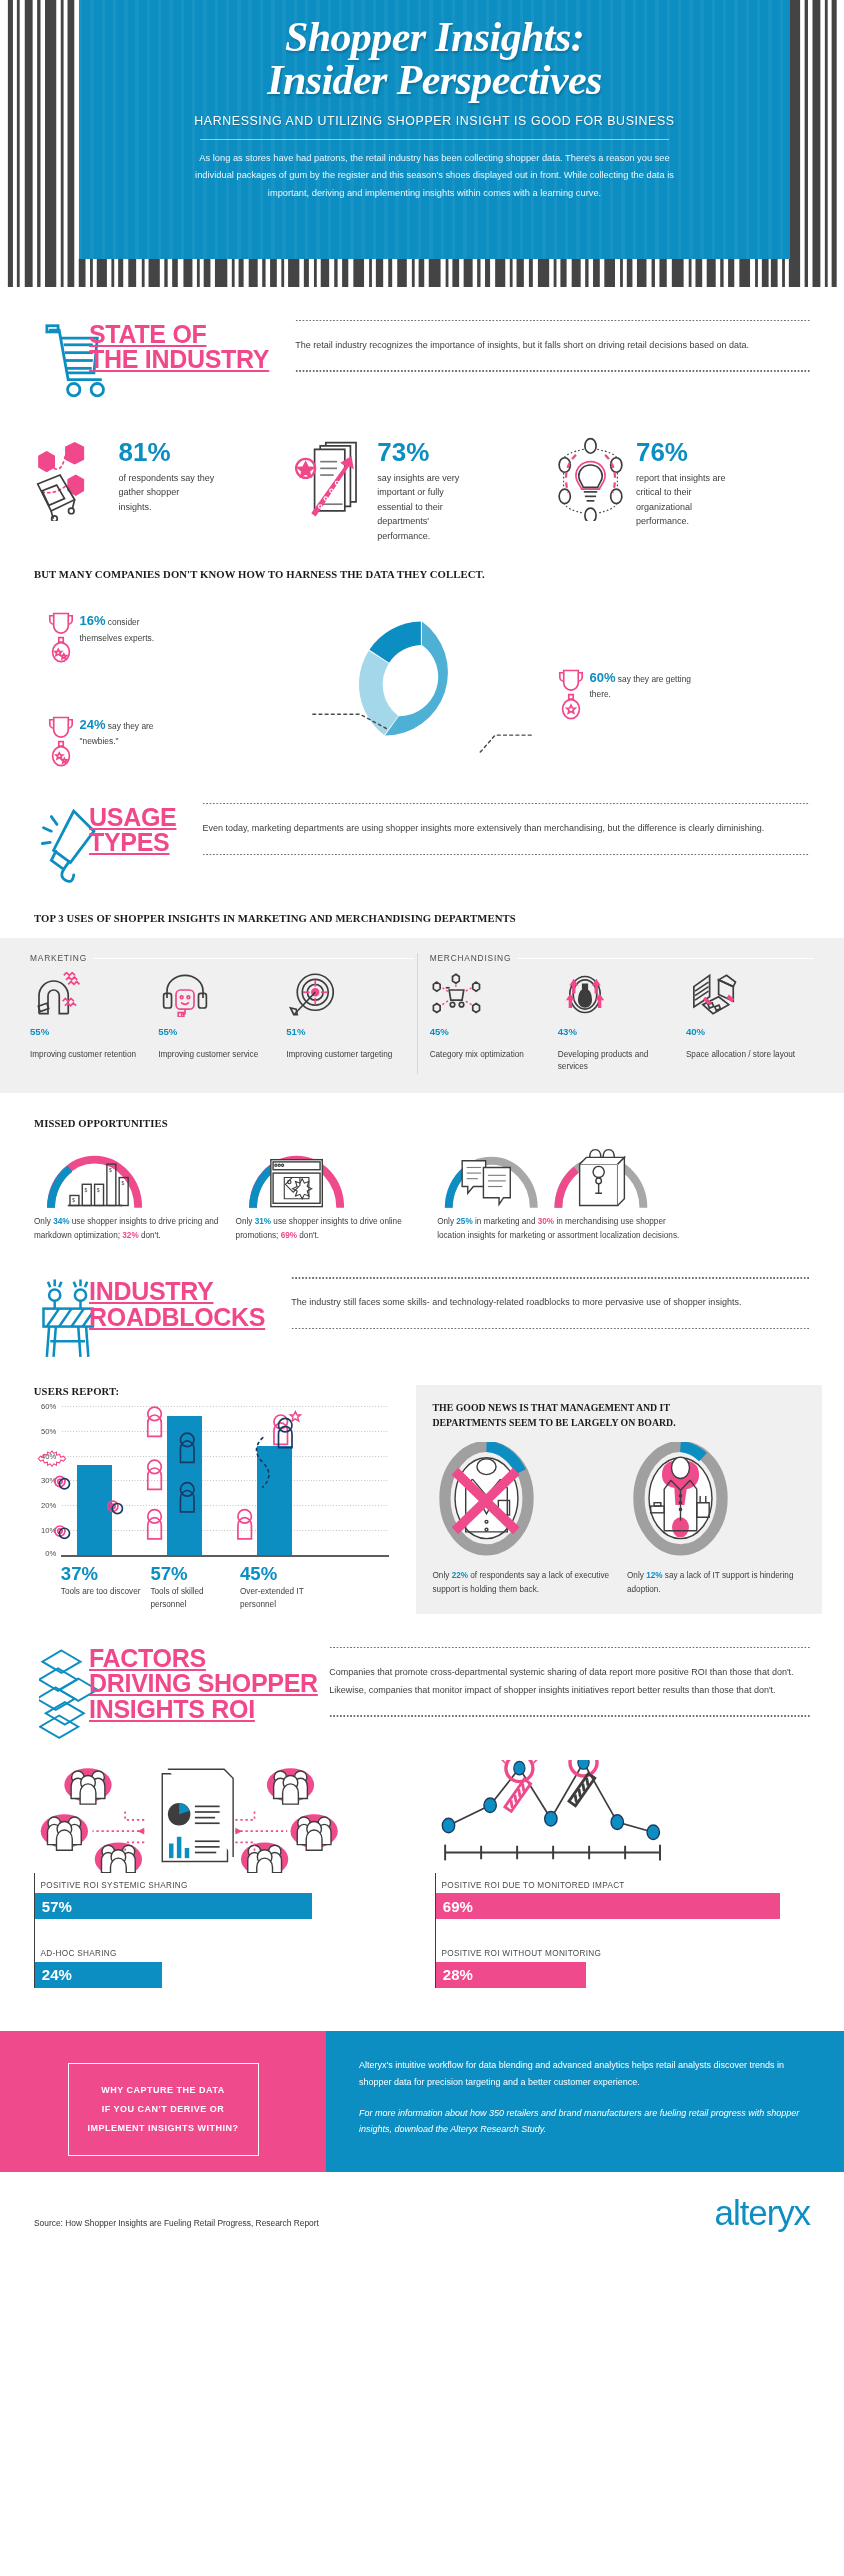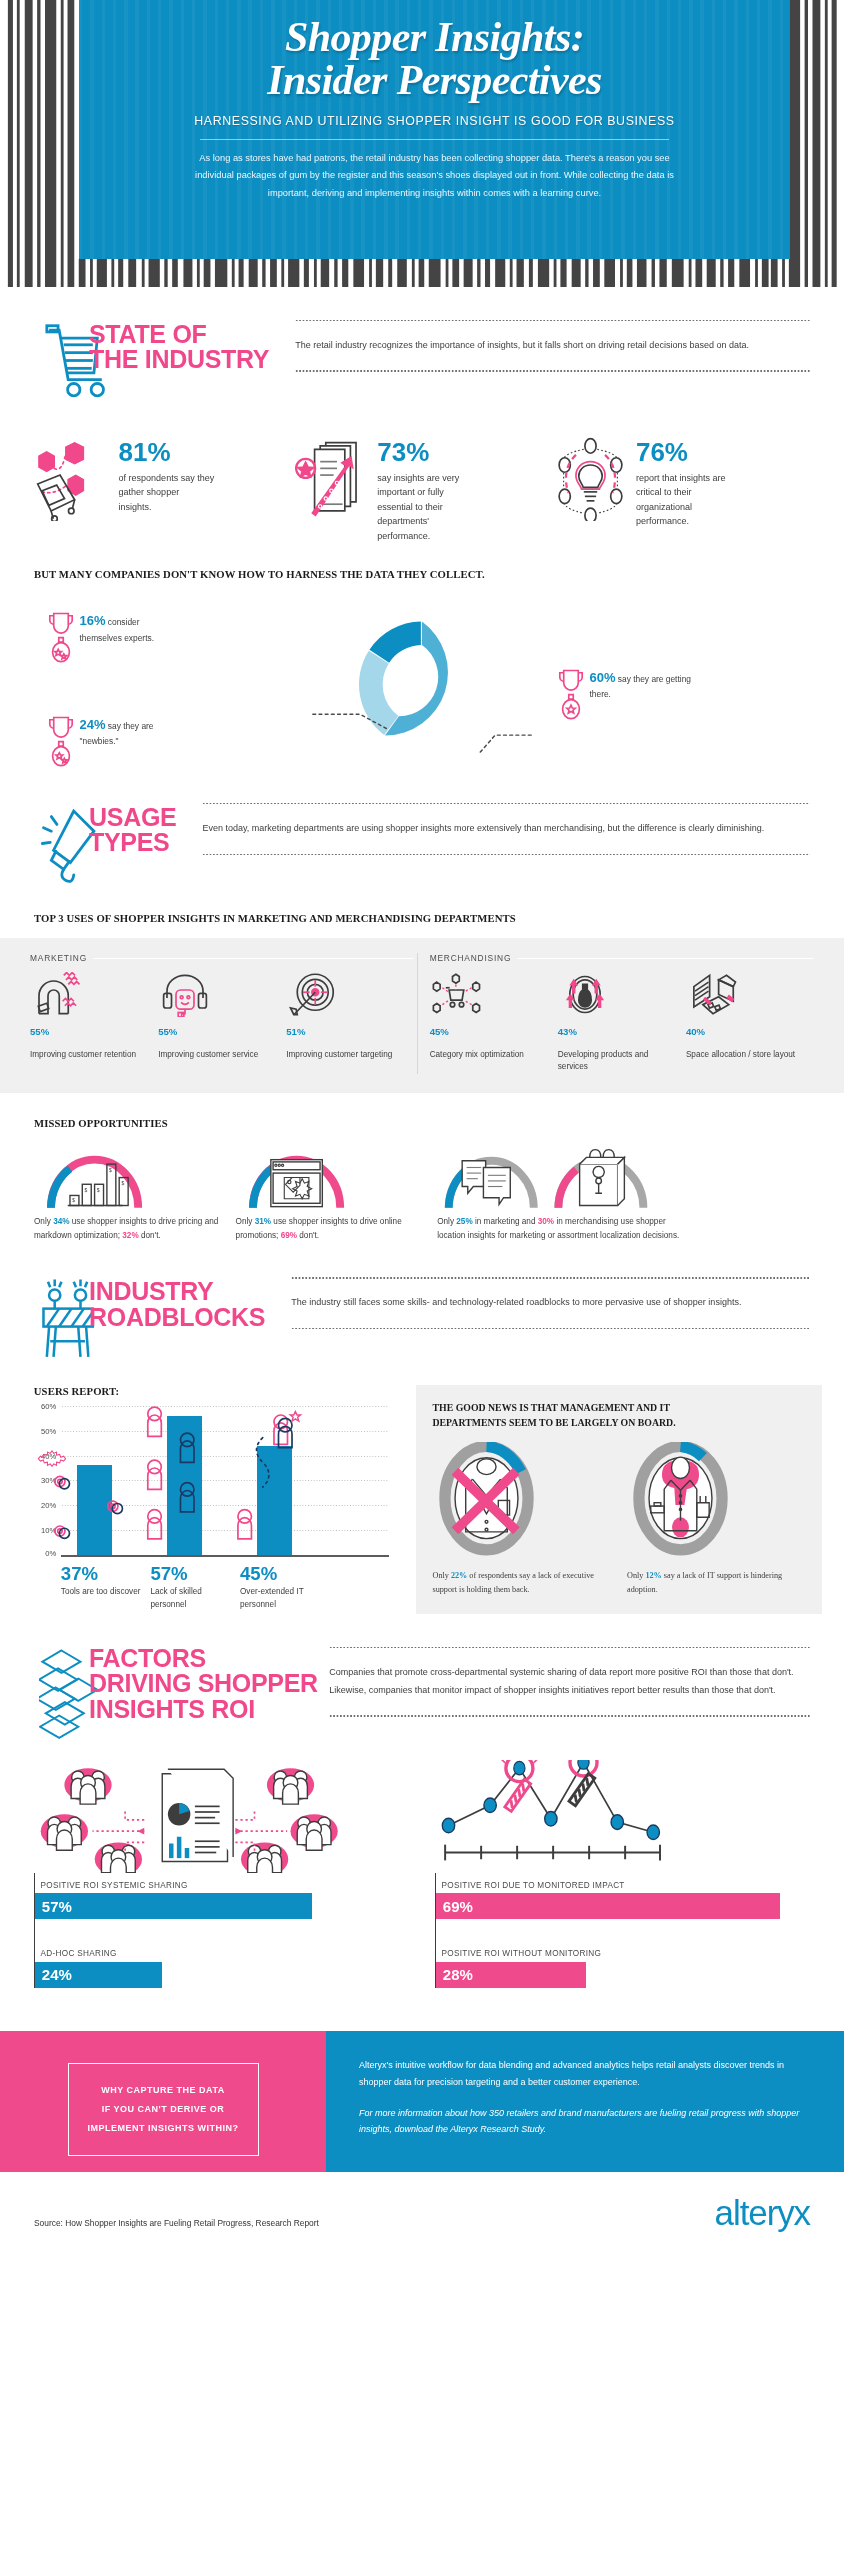--- a/index.html
+++ b/index.html
@@ -32,21 +32,21 @@
     letter-spacing:0.6px; text-shadow:0.6px 0.6px 1.1px rgba(0,0,0,0.2);
   }
   .hero-rule { margin:11.3px auto 10px auto; width:92%; height:1.1px; background:rgba(255,255,255,0.55); }
   .hero-body { color:#eaf6fc; font-size:9.3px; line-height:1.85; padding:0 3.4px; }
 
   
   .sec-head { position:relative; display:flex; align-items:flex-start; }
   .sec-icon { width:84px; flex:0 0 84px; display:flex; justify-content:center; padding-top:2.3px; }
   .sec-title {
     color:#f0488b; font-weight:bold; font-size:25px; line-height:1.02;
-    letter-spacing:-0.3px; margin-left:-29px; margin-top:3.4px; z-index:3; position:relative;
+    letter-spacing:-0.3px; margin-left:-29px; margin-top:3.4px; z-index:3; position:relative;text-decoration:underline;
   }
   .sec-title span { display:block; }
   .sec-copy { flex:1; margin-left:26px; padding-top:1.1px; }
   .dotrule { height:1.7px; background-image:radial-gradient(circle, #6f6f6f 0.6px, transparent 0.8px);
              background-size:3.4px 1.7px; background-repeat:repeat-x; }
   .sec-copy p { font-size:9px; line-height:1.95; color:#3d3d3d; padding:15.8px 0 15.8px 0; }
 
   
   .trio { display:flex; padding:0 34px; }
   .trio-item { flex:1; display:flex; align-items:flex-start; gap:5.6px; }
@@ -97,21 +97,21 @@
               background-image:radial-gradient(circle,#bfbfbf 0.5px, transparent 0.6px);
               background-size:2.8px 1.1px; background-repeat:repeat-x; }
   .bar { position:absolute; bottom:0; background:#0d8ec2; width:35px; }
   .zeroline { position:absolute; left:27px; right:4.5px; bottom:0; height:1.7px; background:#5c5c5c; }
   .rb-legend { display:flex; padding-left:27px; margin-top:7.9px; }
   .rb-legend div { width:84px; }
   .rb-legend .n { color:#0d8ec2; font-weight:bold; font-size:18.6px; line-height:1; }
   .rb-legend .t { font-size:8.2px; line-height:1.55; margin-top:2.8px; }
   .goodnews { font-family:"Liberation Serif", serif; font-weight:bold; font-size:9.8px;
               line-height:1.55; color:#1b1b1b; }
-  .gn-row { display:flex; gap:17px; margin-top:12.4px;font-family:Liberation Serif, serif; }
+  .gn-row { display:flex; gap:17px; margin-top:12.4px; }
   .gn-cell { flex:1; }
   .gn-txt { font-size:8.2px; line-height:1.7; margin-top:6.8px; }
   .gn-txt b { color:#0d8ec2; }
 
   
   .roi-row { display:flex; padding:0 34px; gap:26px; }
   .roi-col { flex:1; }
   .roi-art { height:113px; position:relative; }
   .roi-chart { border-left:1.7px solid #3d3d3d; padding-left:0; }
   .roi-label { font-size:8.2px; letter-spacing:0.3px; color:#4a4a4a; padding:7.9px 0 3.4px 5.6px; }
@@ -827,21 +827,21 @@
         </svg>
       </div>
 
       <div class="rb-legend">
         <div>
           <div class="n">37%</div>
           <div class="t">Tools are too discover</div>
         </div>
         <div style="margin-left:5.6px;">
           <div class="n">57%</div>
-          <div class="t">Lack of skilled personnel</div>
+          <div class="t">Tools of skilled personnel</div>
         </div>
         <div style="margin-left:5.6px;">
           <div class="n">45%</div>
           <div class="t">Over-extended IT personnel</div>
         </div>
       </div>
     </div>
 
     <div class="rb-right">
       <div class="goodnews">

